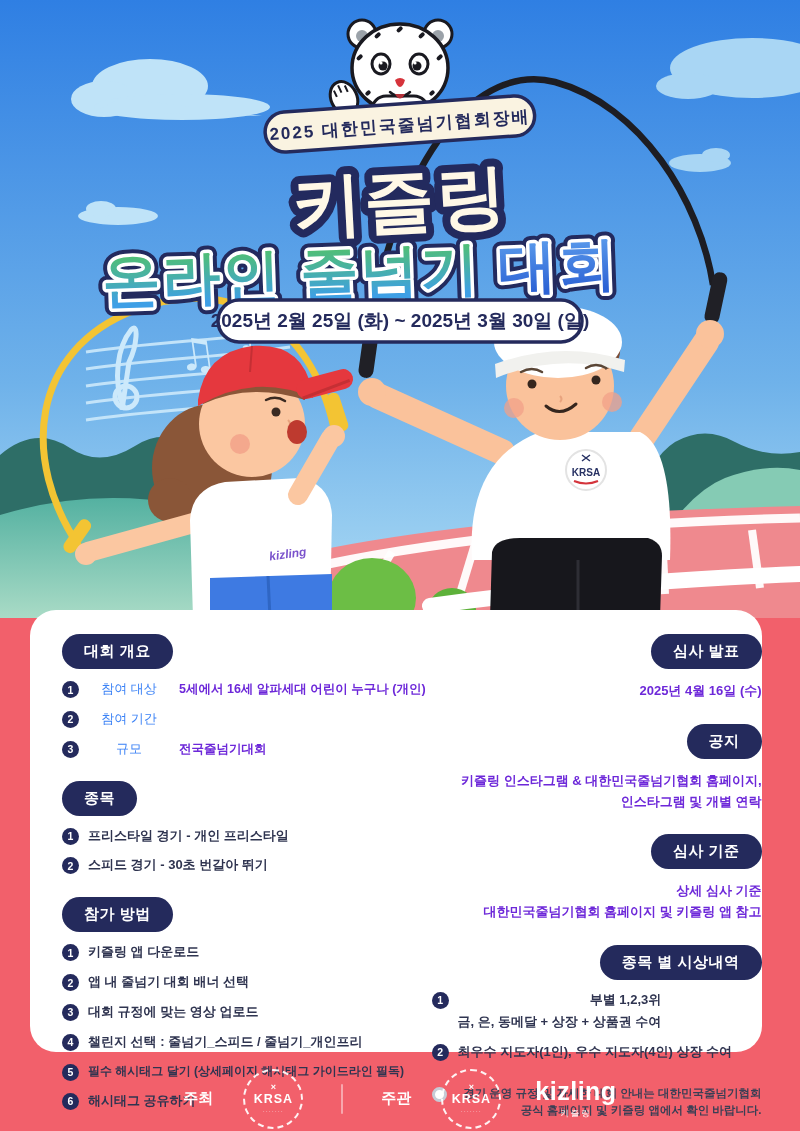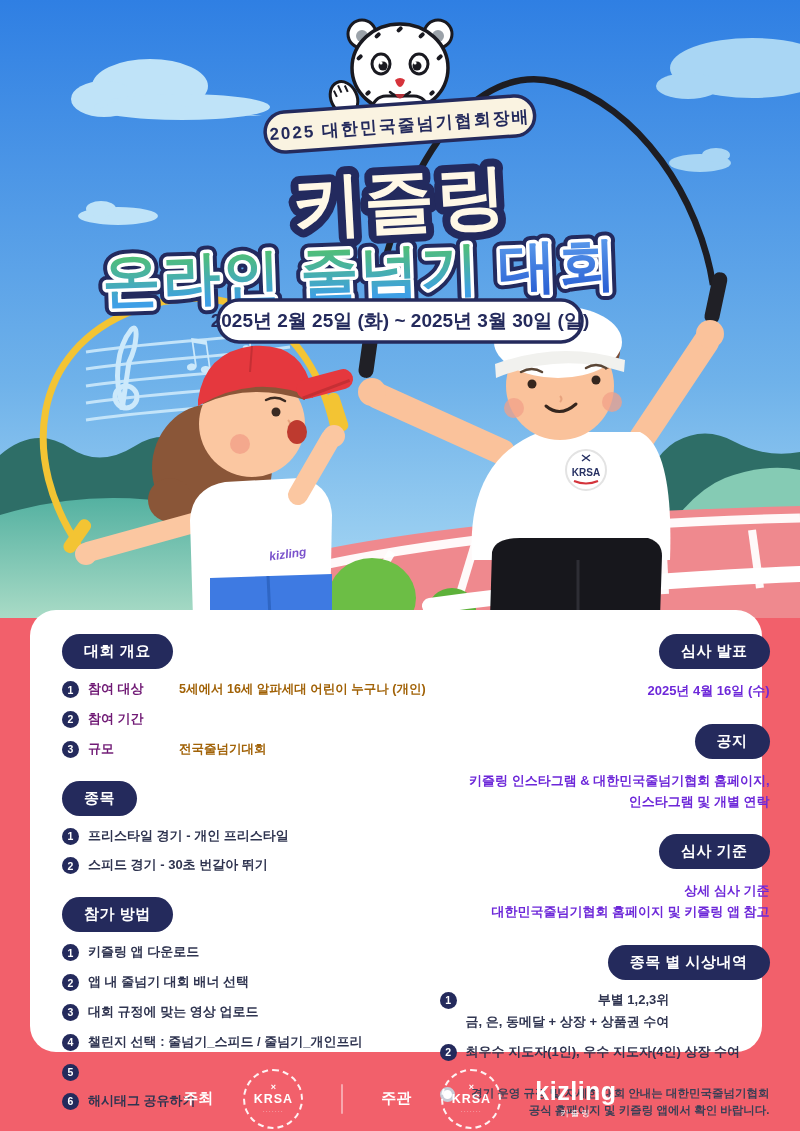--- a/index.html
+++ b/index.html
@@ -10,39 +10,39 @@
   }
   
   .hero{position:absolute;top:0;left:0;width:800px;height:618px;}
   .hero svg{display:block;}
   .t-outline{font-weight:bold;letter-spacing:2px;}
   
   .panel{
     position:absolute;left:30px;top:610px;width:732px;height:442px;
     background:#ffffff;border-radius:26px;
     box-sizing:border-box;padding:24px 26px 0 32px;
-    display:flex;gap:14px;
+    display:flex;gap:6px;
   }
   .col-left{flex:0 0 352px;}
   .col-right{flex:1 1 auto;text-align:right;}
   .pill{
     display:inline-block;background:#242A5C;color:#fff;
     font-weight:bold;font-size:15px;padding:8px 22px;border-radius:30px;
     letter-spacing:.5px;
   }
   .section{margin-bottom:22px;}
   .row{display:flex;align-items:flex-start;gap:9px;margin-top:11px;}
   .num{
     flex:0 0 17px;width:17px;height:17px;border-radius:50%;
     background:#242A5C;color:#fff;font-size:10.5px;font-weight:bold;
     display:flex;align-items:center;justify-content:center;margin-top:1px;
   }
   .txt{font-size:13px;font-weight:bold;color:#2F3450;line-height:1.45;white-space:nowrap;}
-  .lbl{flex:0 0 82px;font-size:13px;font-weight:bold;color:#701a75;line-height:1.45;white-space:nowrap;}
-  .val{font-size:12.5px;font-weight:bold;color:#a16207;line-height:1.5;white-space:nowrap;}
+  .lbl{flex:0 0 82px;font-size:13px;font-weight:normal;color:#3b82f6;line-height:1.45;white-space:nowrap;text-align:center;}
+  .val{font-size:12.5px;font-weight:bold;color:#6d28d9;line-height:1.5;white-space:nowrap;}
   .ptext{font-size:13px;font-weight:bold;color:#6d28d9;line-height:1.6;margin-top:12px;white-space:nowrap;}
   .ptext div{white-space:nowrap;}
   .award-sub{margin-top:3px;}
   .note{display:flex;gap:8px;margin-top:23px;width:330px;}
   .note-icon{flex:0 0 auto;width:9px;height:9px;border:3px solid #C7CBD6;border-radius:50%;margin-top:2px;background:#fff;}
   .note-text{font-size:11.5px;font-weight:bold;color:#3A3F55;line-height:1.55;}
   
   .footer{
     position:absolute;left:0;top:1066px;width:800px;height:65px;
     display:flex;align-items:center;justify-content:center;gap:30px;color:#fff;
@@ -320,20 +320,21 @@
       <div class="row">
         <span class="num">3</span>
         <span class="txt">대회 규정에 맞는 영상 업로드</span>
       </div>
       <div class="row">
         <span class="num">4</span>
         <span class="txt">챌린지 선택 : 줄넘기_스피드 / 줄넘기_개인프리</span>
       </div>
       <div class="row">
         <span class="num">5</span>
+        <span class="txt" style="font-size:12px">필수 해시태그 달기 (상세페이지 해시태그 가이드라인 필독)</span>
       </div>
       <div class="row">
         <span class="num">6</span>
         <span class="txt">해시태그 공유하기</span>
       </div>
     </div>
   </div>
 
   <div class="col-right">
 

